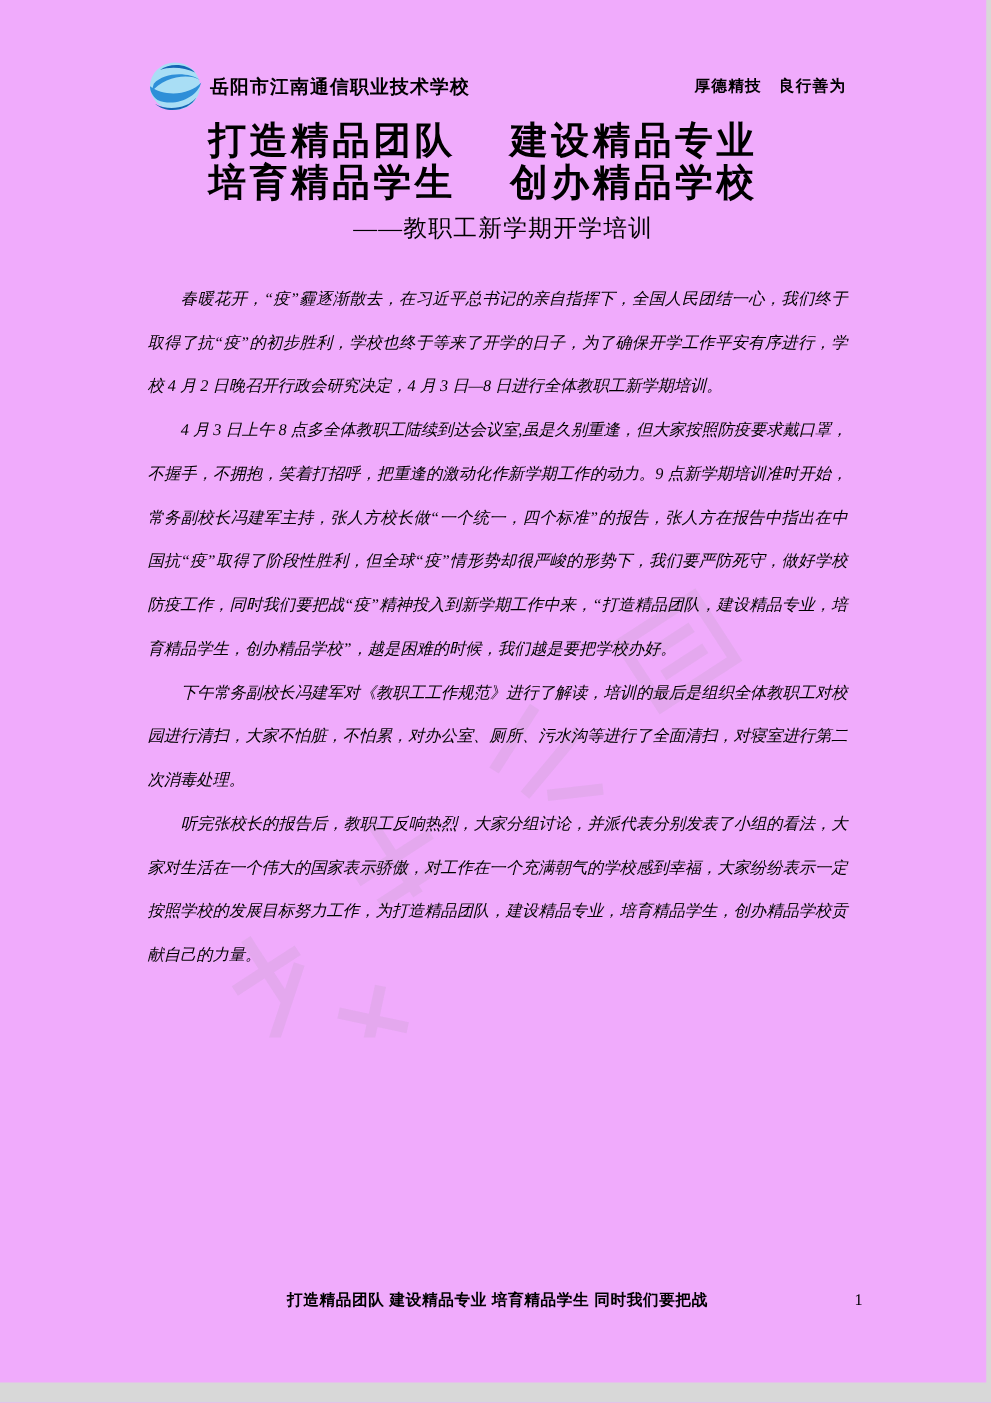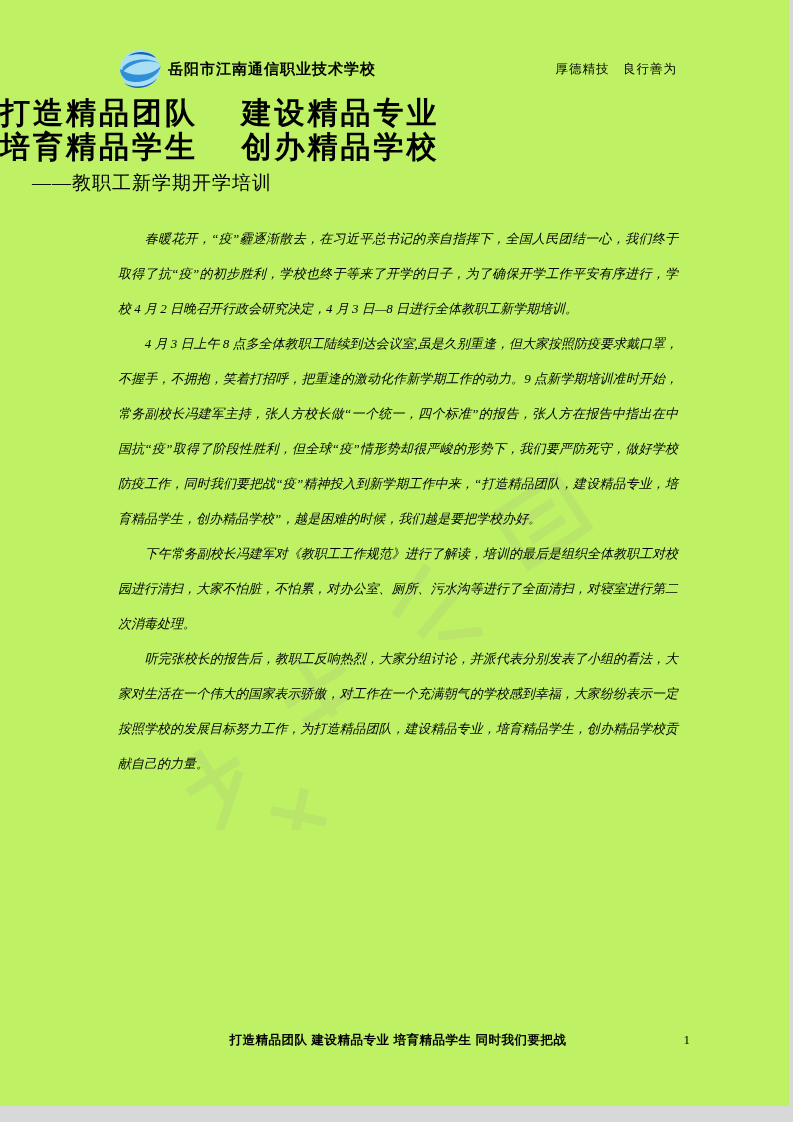--- a/index.html
+++ b/index.html
@@ -7,42 +7,42 @@
   body {
     width: 793px; height: 1122px;
     background: #d8d8d8;
     font-family: "Liberation Serif", "DejaVu Serif", serif;
     color: #000;
     overflow: hidden;
   }
   .page {
     position: relative;
     width: 789px; height: 1106px;
-    background: #bef264;
+    background: #f0abfc;
     overflow: hidden;
   }
   
   .header {
     position: absolute;
     top: 48px; left: 118px; right: 112px;
     display: flex; align-items: center;
     font-family: "Liberation Sans", "DejaVu Sans", sans-serif;
   }
   .logo { width: 44px; height: 42px; flex: 0 0 auto; margin-right: 6px; }
   .school-name {
     font-weight: bold; font-size: 15px; letter-spacing: 1px;
     white-space: nowrap;
   }
   .header-spacer { flex: 1 1 auto; }
   .slogan {
-    font-weight: normal; font-size: 12.5px; letter-spacing: 1px;
+    font-weight: bold; font-size: 12.5px; letter-spacing: 1px;
     white-space: nowrap;
   }
   
-  .title-block { position: absolute; top: 96px; left: 0; right: 16px; }
+  .title-block { position: absolute; top: 96px; left: 0; right: 16px; text-align: center; }
   .title-line {
     font-size: 30px; font-weight: bold; line-height: 34px;
     letter-spacing: 3px; font-family: "Liberation Serif", "DejaVu Serif", serif;
   }
   .subtitle {
     margin-top: 6px; font-size: 19px; font-weight: normal; letter-spacing: 1px; padding-left: 32px;
   }
   
   .body-text {
     position: absolute;

